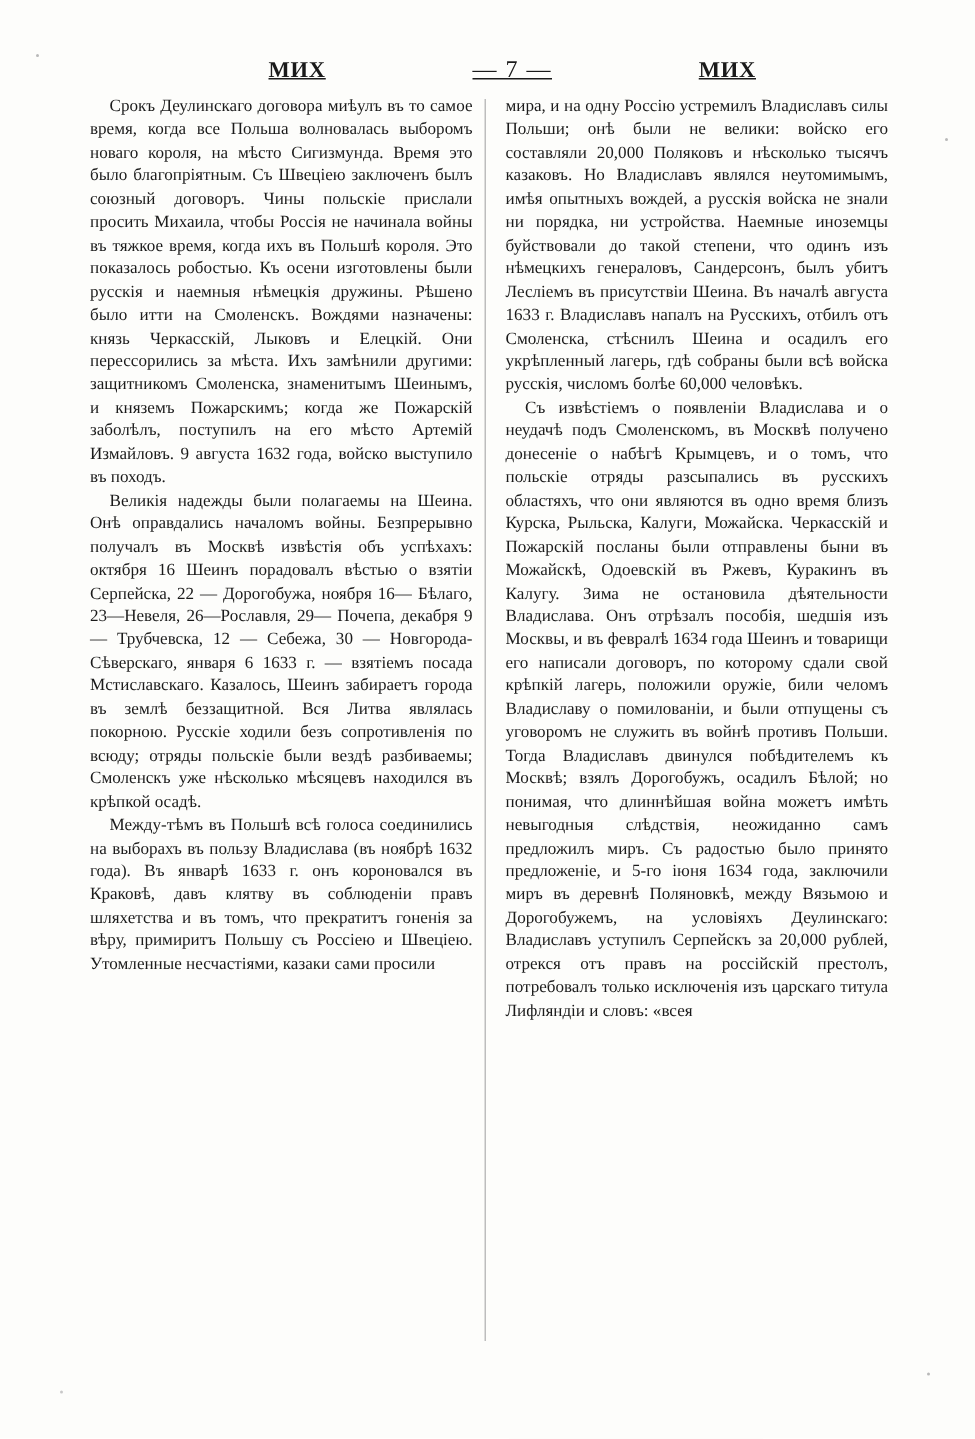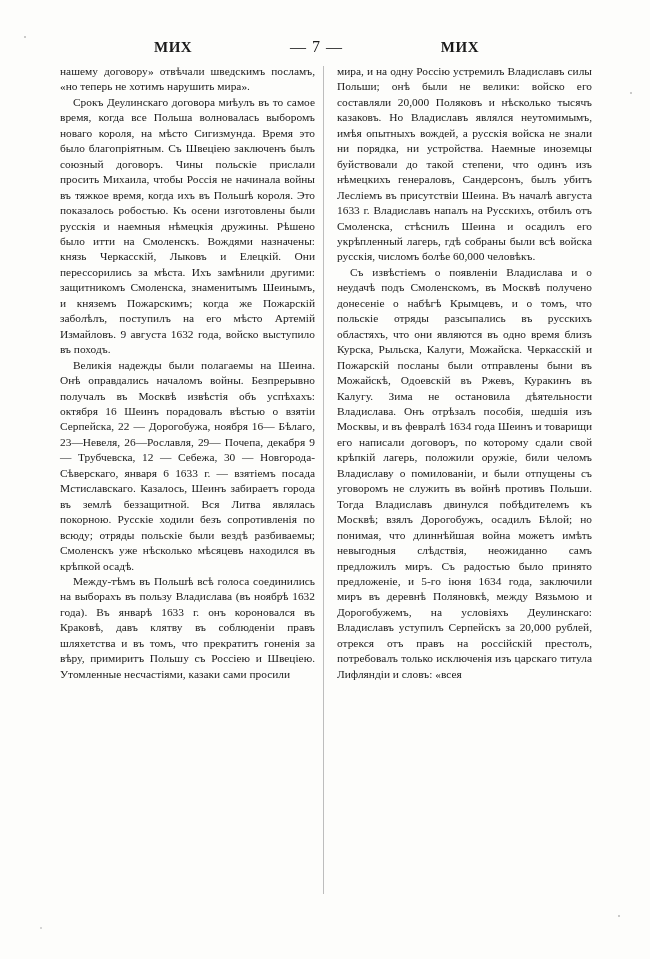--- a/index.html
+++ b/index.html
@@ -12,27 +12,28 @@
     width: 650px;
     height: 959px;
     background: #fdfdfb;
     overflow: hidden;
     font-family: "Liberation Serif", serif;
     color: #1a1a1a;
   }
   .header {
     position: absolute;
     top: 38px;
-    left: 44px;
+    left: 69px;
     width: 530px;
     height: 22px;
     display: flex;
     align-items: baseline;
     justify-content: space-between;
     font-family: "Liberation Serif", serif;
+    text-decoration: underline;
   }
   .header .hdr-left,
   .header .hdr-right {
     font-size: 15px;
     font-weight: bold;
     letter-spacing: 0.5px;
     width: 120px;
   }
   .header .hdr-left { text-align: left; padding-left: 110px;}
   .header .hdr-right { text-align: right; padding-right: 95px;}
@@ -93,21 +94,20 @@
   <div class="header">
     <div class="hdr-left">МИХ</div>
     <div class="hdr-page">— 7 —</div>
     <div class="hdr-right">МИХ</div>
   </div>
 
   <div class="divider"></div>
 
   <div class="columns">
     <div class="col">
-      <p class="noindent">нашему договору» отвѣчали шведскимъ посламъ, «но теперь не хотимъ нарушить мира».</p>
       <p>Срокъ Деулинскаго договора миѣулъ въ то самое время, когда все Польша волновалась выборомъ новаго короля, на мѣсто Сигизмунда. Время это было благопріятным. Съ Швеціею заключенъ былъ союзный договоръ. Чины польскіе прислали просить Михаила, чтобы Россія не начинала войны въ тяжкое время, когда ихъ въ Польшѣ короля. Это показалось робостью. Къ осени изготовлены были русскія и наемныя <span class="ital">нѣмецкія</span> дружины. Рѣшено было итти на Смоленскъ. Вождями назначены: князь Черкасскій, Лыковъ и Елецкій. Они перессорились за мѣста. Ихъ замѣнили другими: защитникомъ Смоленска, знаменитымъ Шеинымъ, и княземъ Пожарскимъ; когда же Пожарскій заболѣлъ, поступилъ на его мѣсто Артемій Измайловъ. 9 августа 1632 года, войско выступило въ походъ.</p>
       <p>Великія надежды были полагаемы на Шеина. Онѣ оправдались началомъ войны. Безпрерывно получалъ въ Москвѣ извѣстія объ успѣхахъ: октября 16 Шеинъ порадовалъ вѣстью о взятіи Серпейска, 22 — Дорогобужа, ноября 16— Бѣлаго, 23—Невеля, 26—Рославля, 29— Почепа, декабря 9 — Трубчевска, 12 — Себежа, 30 — Новгорода-Сѣверскаго, января 6 1633 г. — взятіемъ посада Мстиславскаго. Казалось, Шеинъ забираетъ города въ землѣ беззащитной. Вся Литва являлась покорною. Русскіе ходили безъ сопротивленія по всюду; отряды польскіе были вездѣ разбиваемы; Смоленскъ уже нѣсколько мѣсяцевъ находился въ крѣпкой осадѣ.</p>
       <p>Между-тѣмъ въ Польшѣ всѣ голоса соединились на выборахъ въ пользу Владислава (въ ноябрѣ 1632 года). Въ январѣ 1633 г. онъ короновался въ Краковѣ, давъ клятву въ соблюденіи правъ шляхетства и въ томъ, что прекратитъ гоненія за вѣру, примиритъ Польшу съ Россіею и Швеціею. Утомленные несчастіями, казаки сами просили</p>
     </div>
     <div class="col">
       <p class="noindent">мира, и на одну Россію устремилъ Владиславъ силы Польши; онѣ были не велики: войско его составляли 20,000 Поляковъ и нѣсколько тысячъ казаковъ. Но Владиславъ являлся неутомимымъ, имѣя опытныхъ вождей, а русскія войска не знали ни порядка, ни устройства. Наемные иноземцы буйствовали до такой степени, что одинъ изъ нѣмецкихъ генераловъ, Сандерсонъ, былъ убитъ Лесліемъ въ присутствіи Шеина. Въ началѣ августа 1633 г. Владиславъ напалъ на Русскихъ, отбилъ отъ Смоленска, стѣснилъ Шеина и осадилъ его укрѣпленный лагерь, гдѣ собраны были всѣ войска русскія, числомъ болѣе 60,000 человѣкъ.</p>
       <p>Съ извѣстіемъ о появленіи Владислава и о неудачѣ подъ Смоленскомъ, въ Москвѣ получено донесеніе о набѣгѣ Крымцевъ, и о томъ, что польскіе отряды разсыпались въ русскихъ областяхъ, что они являются въ одно время близъ Курска, Рыльска, Калуги, Можайска. Черкасскій и Пожарскій посланы были отправлены быни въ Можайскѣ, Одоевскій въ Ржевъ, Куракинъ въ Калугу. Зима не остановила дѣятельности Владислава. Онъ отрѣзалъ пособія, шедшія изъ Москвы, и въ февралѣ 1634 года Шеинъ и товарищи его написали договоръ, по которому сдали свой крѣпкій лагерь, положили оружіе, били челомъ Владиславу о помилованіи, и были отпущены съ уговоромъ не служить въ войнѣ противъ Польши. Тогда Владиславъ двинулся побѣдителемъ къ Москвѣ; взялъ Дорогобужъ, осадилъ Бѣлой; но понимая, что длиннѣйшая война можетъ имѣть невыгодныя слѣдствія, неожиданно самъ предложилъ миръ. Съ радостью было принято предложеніе, и 5-го іюня 1634 года, заключили миръ въ деревнѣ <span class="ital">Поляновкѣ</span>, между Вязьмою и Дорогобужемъ, на условіяхъ Деулинскаго: Владиславъ уступилъ Серпейскъ за 20,000 рублей, отрекся отъ правъ на россійскій престолъ, потребовалъ только исключенія изъ царскаго титула <span class="ital">Лифляндіи</span> и словъ: «всея</p>
     </div>
   </div>
 

